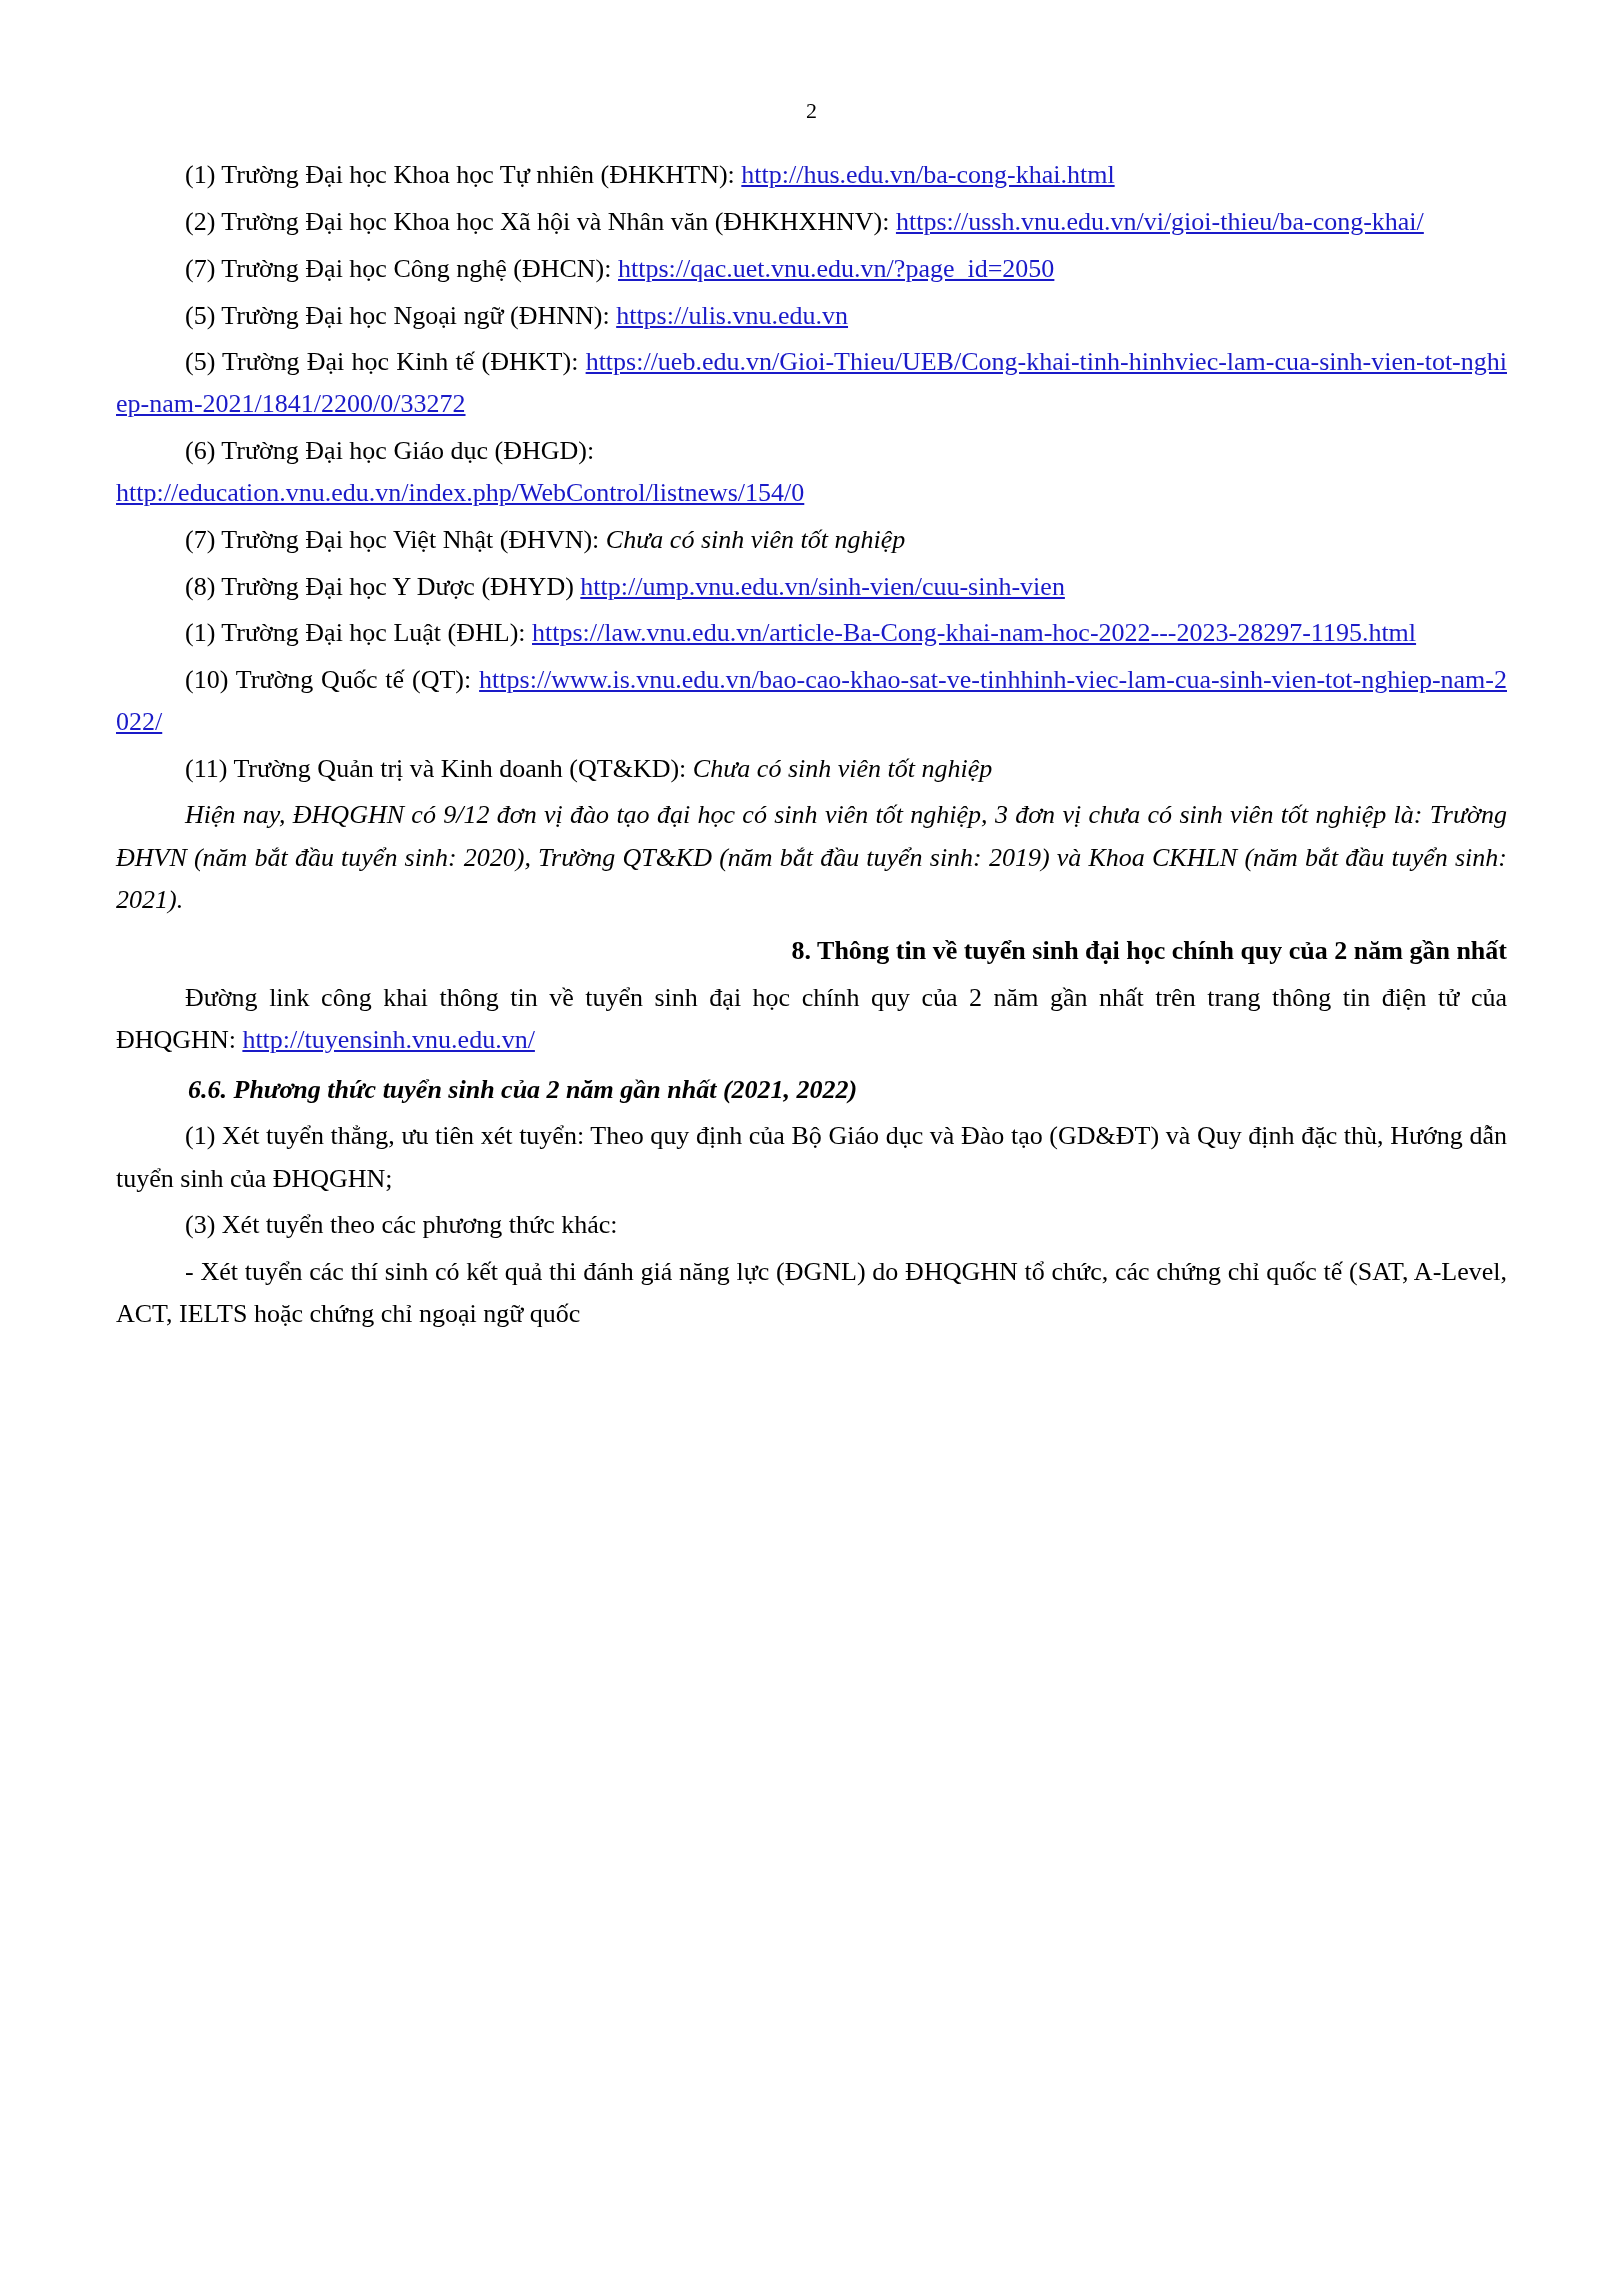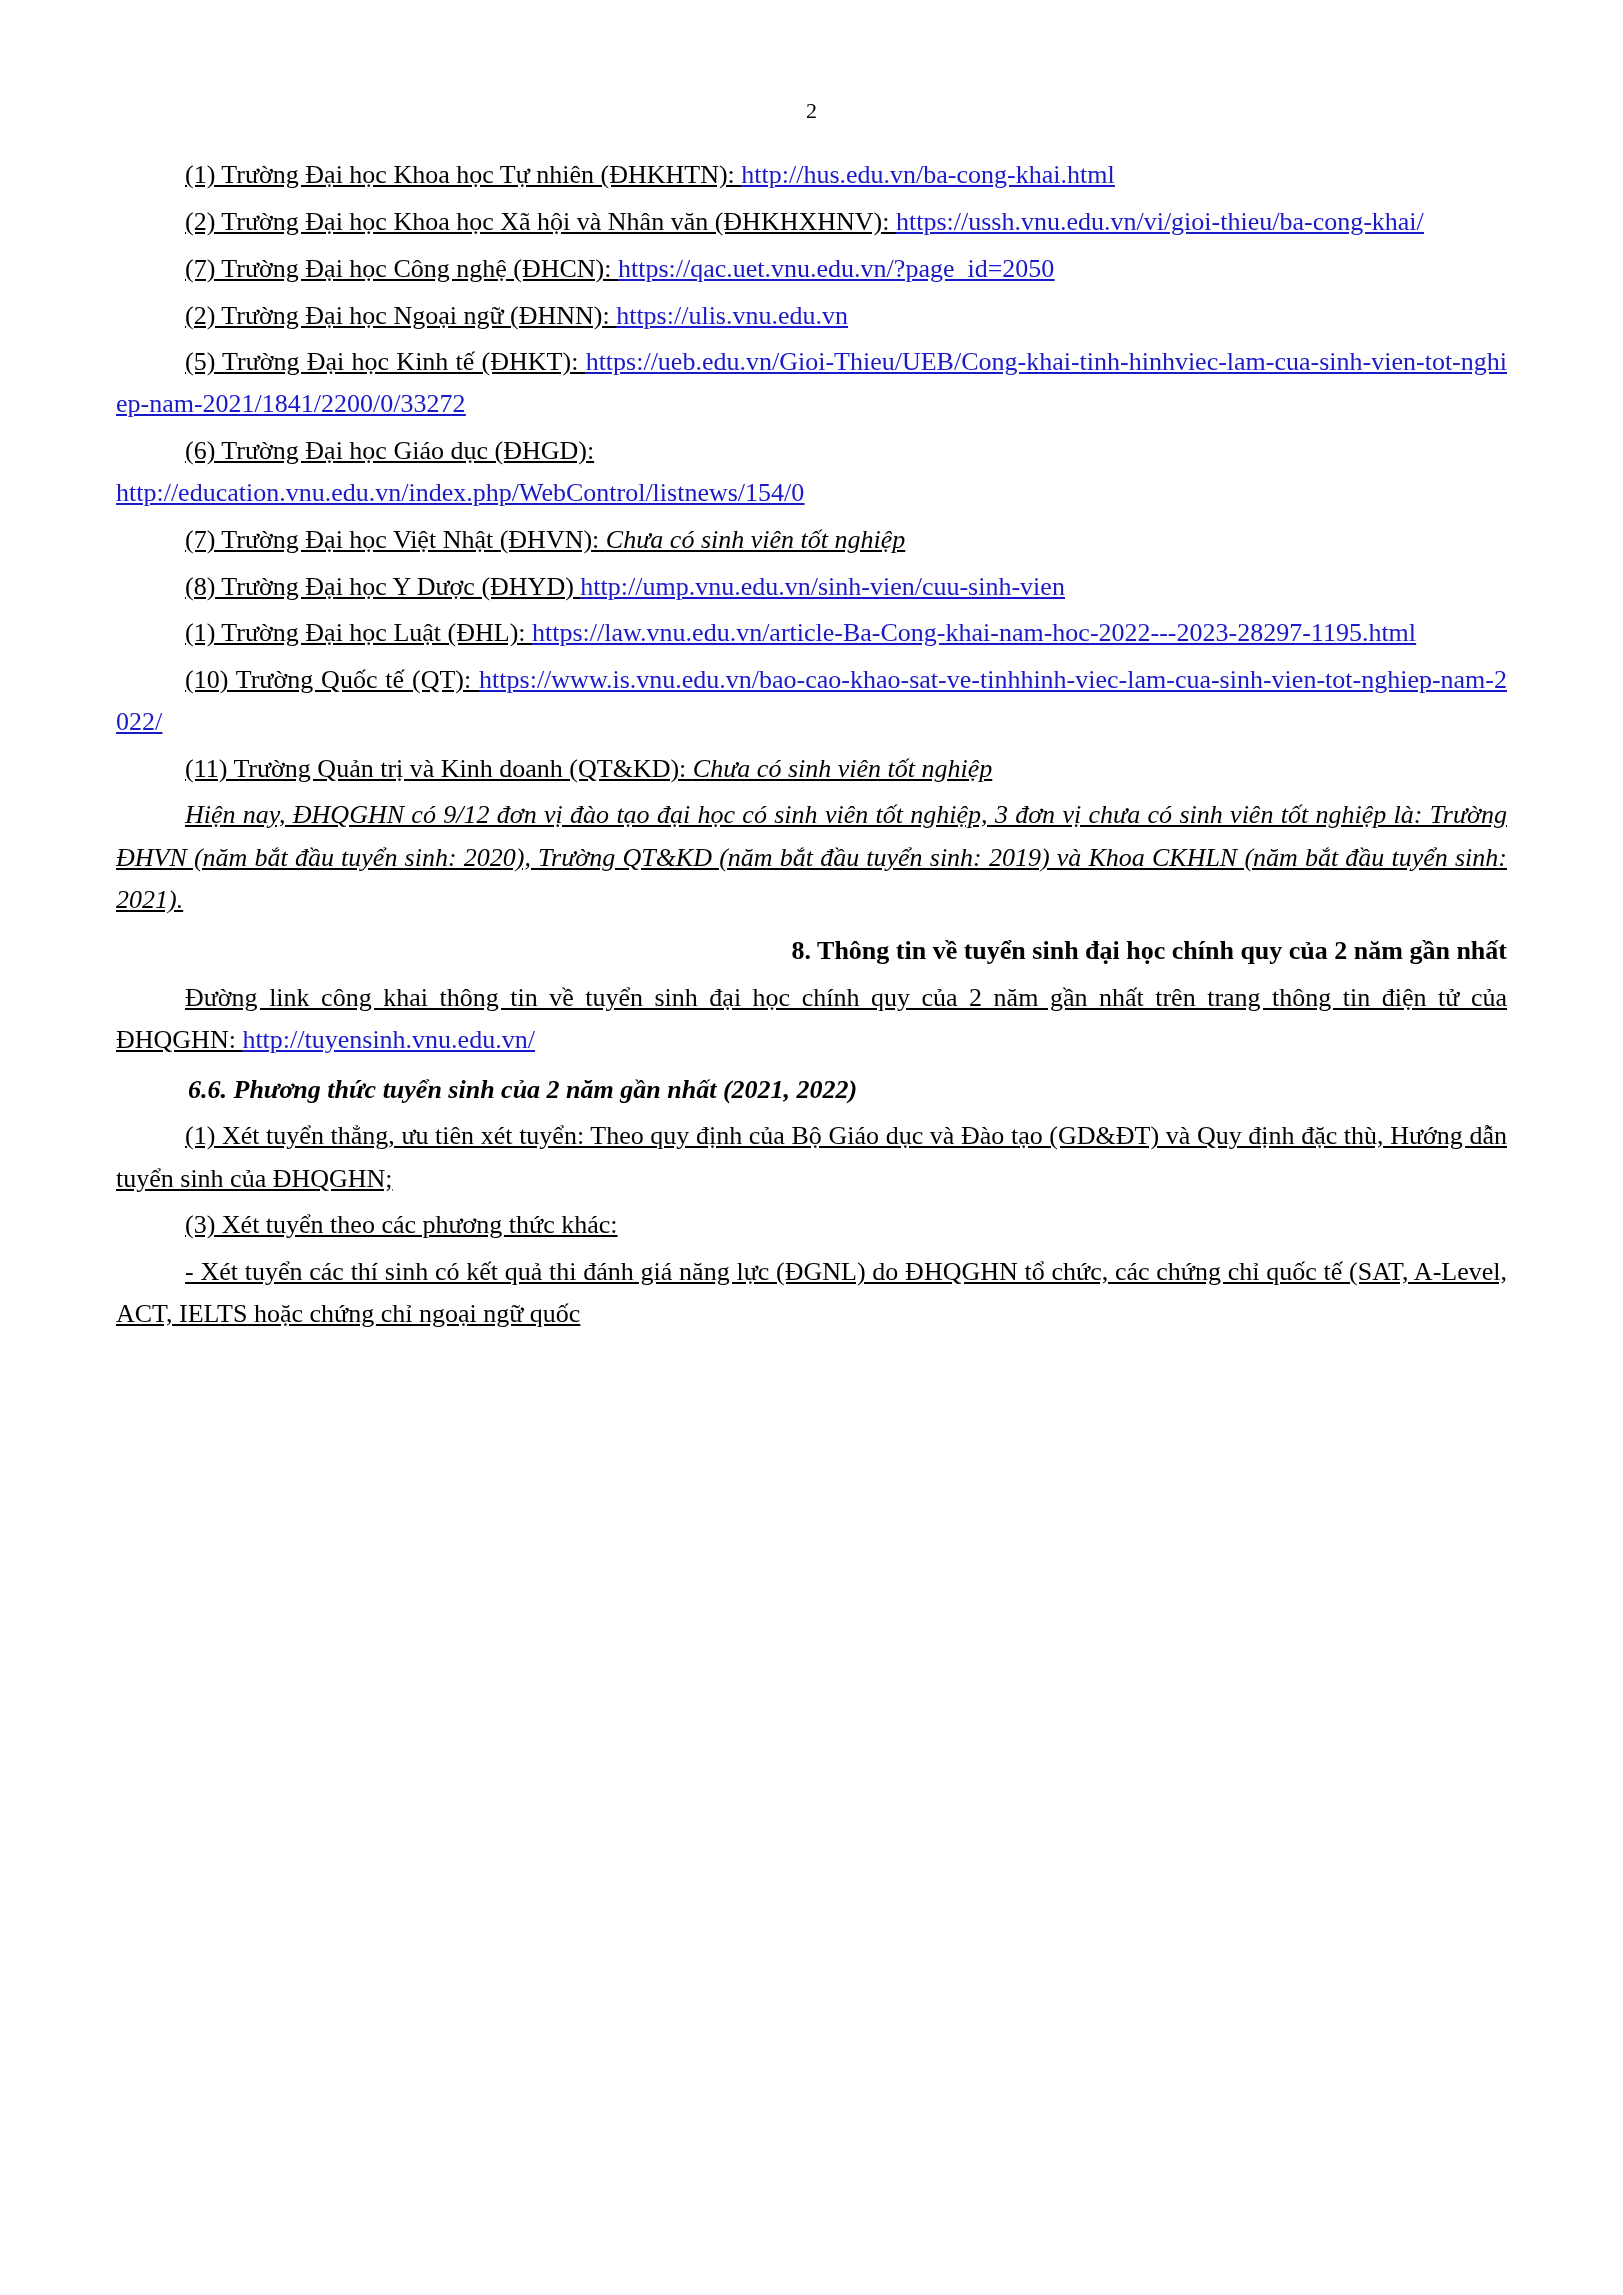--- a/index.html
+++ b/index.html
@@ -29,21 +29,20 @@
     font-size: 26px;
     line-height: 1.62;
   }
   p {
     margin: 0 0 4.6px 0;
     text-align: justify;
     text-justify: inter-word;
   }
   p.indent {
     text-indent: 69px;
-    text-decoration: underline;
   }
   a.link {
     color: #1a1ac8;
     text-decoration: underline;
     word-break: break-all;
   }
   .italic {
     font-style: italic;
   }
   .heading {
@@ -70,21 +69,21 @@
   <div class="page-number">2</div>
 
   <div class="body-text">
 
     <p class="indent"><span>(1)  Trường  Đại  học  Khoa  học  Tự  nhiên  (ĐHKHTN): </span><a class="link" href="#">http://hus.edu.vn/ba-cong-khai.html</a></p>
 
     <p class="indent"><span>(2)  Trường  Đại  học  Khoa  học  Xã  hội  và  Nhân  văn  (ĐHKHXHNV): </span><a class="link" href="#">https://ussh.vnu.edu.vn/vi/gioi-thieu/ba-cong-khai/</a></p>
 
     <p class="indent"><span>(7) Trường Đại học Công nghệ (ĐHCN): </span><a class="link" href="#">https://qac.uet.vnu.edu.vn/?page_id=2050</a></p>
 
-    <p class="indent"><span>(2) Trường Đại học Ngoại ngữ (ĐHNN):  </span><a class="link" href="#">https://ulis.vnu.edu.vn</a></p>
+    <p class="indent"><span>(5) Trường Đại học Ngoại ngữ (ĐHNN):  </span><a class="link" href="#">https://ulis.vnu.edu.vn</a></p>
 
     <p class="indent"><span>(5)  Trường  Đại  học  Kinh  tế  (ĐHKT):   </span><a class="link" href="#">https://ueb.edu.vn/Gioi-Thieu/UEB/Cong-khai-tinh-hinhviec-lam-cua-sinh-vien-tot-nghiep-nam-2021/1841/2200/0/33272</a></p>
 
     <p class="indent"><span>(6) Trường Đại học Giáo dục (ĐHGD): </span><br><a class="link" href="#">http://education.vnu.edu.vn/index.php/WebControl/listnews/154/0</a></p>
 
     <p class="indent"><span>(7) Trường Đại học Việt Nhật (ĐHVN):  </span><span class="italic">Chưa có sinh viên tốt nghiệp</span></p>
 
     <p class="indent"><span>(8)  Trường  Đại  học  Y  Dược  (ĐHYD) </span><a class="link" href="#">http://ump.vnu.edu.vn/sinh-vien/cuu-sinh-vien</a></p>
 
     <p class="indent"><span>(1) Trường Đại học Luật (ĐHL): </span><a class="link" href="#">https://law.vnu.edu.vn/article-Ba-Cong-khai-nam-hoc-2022---2023-28297-1195.html</a></p>

